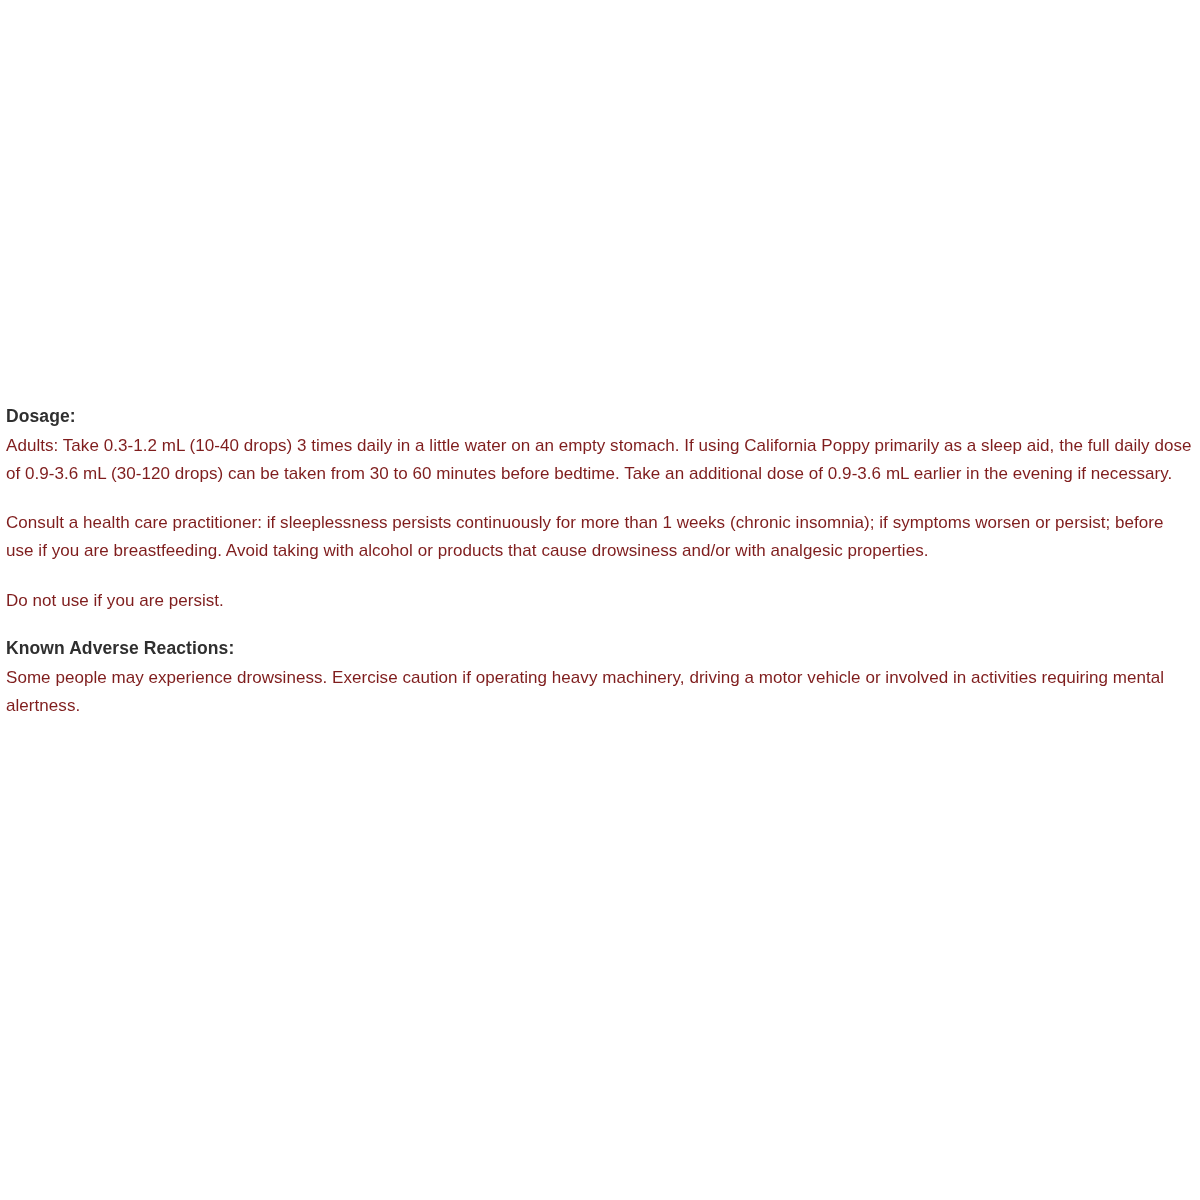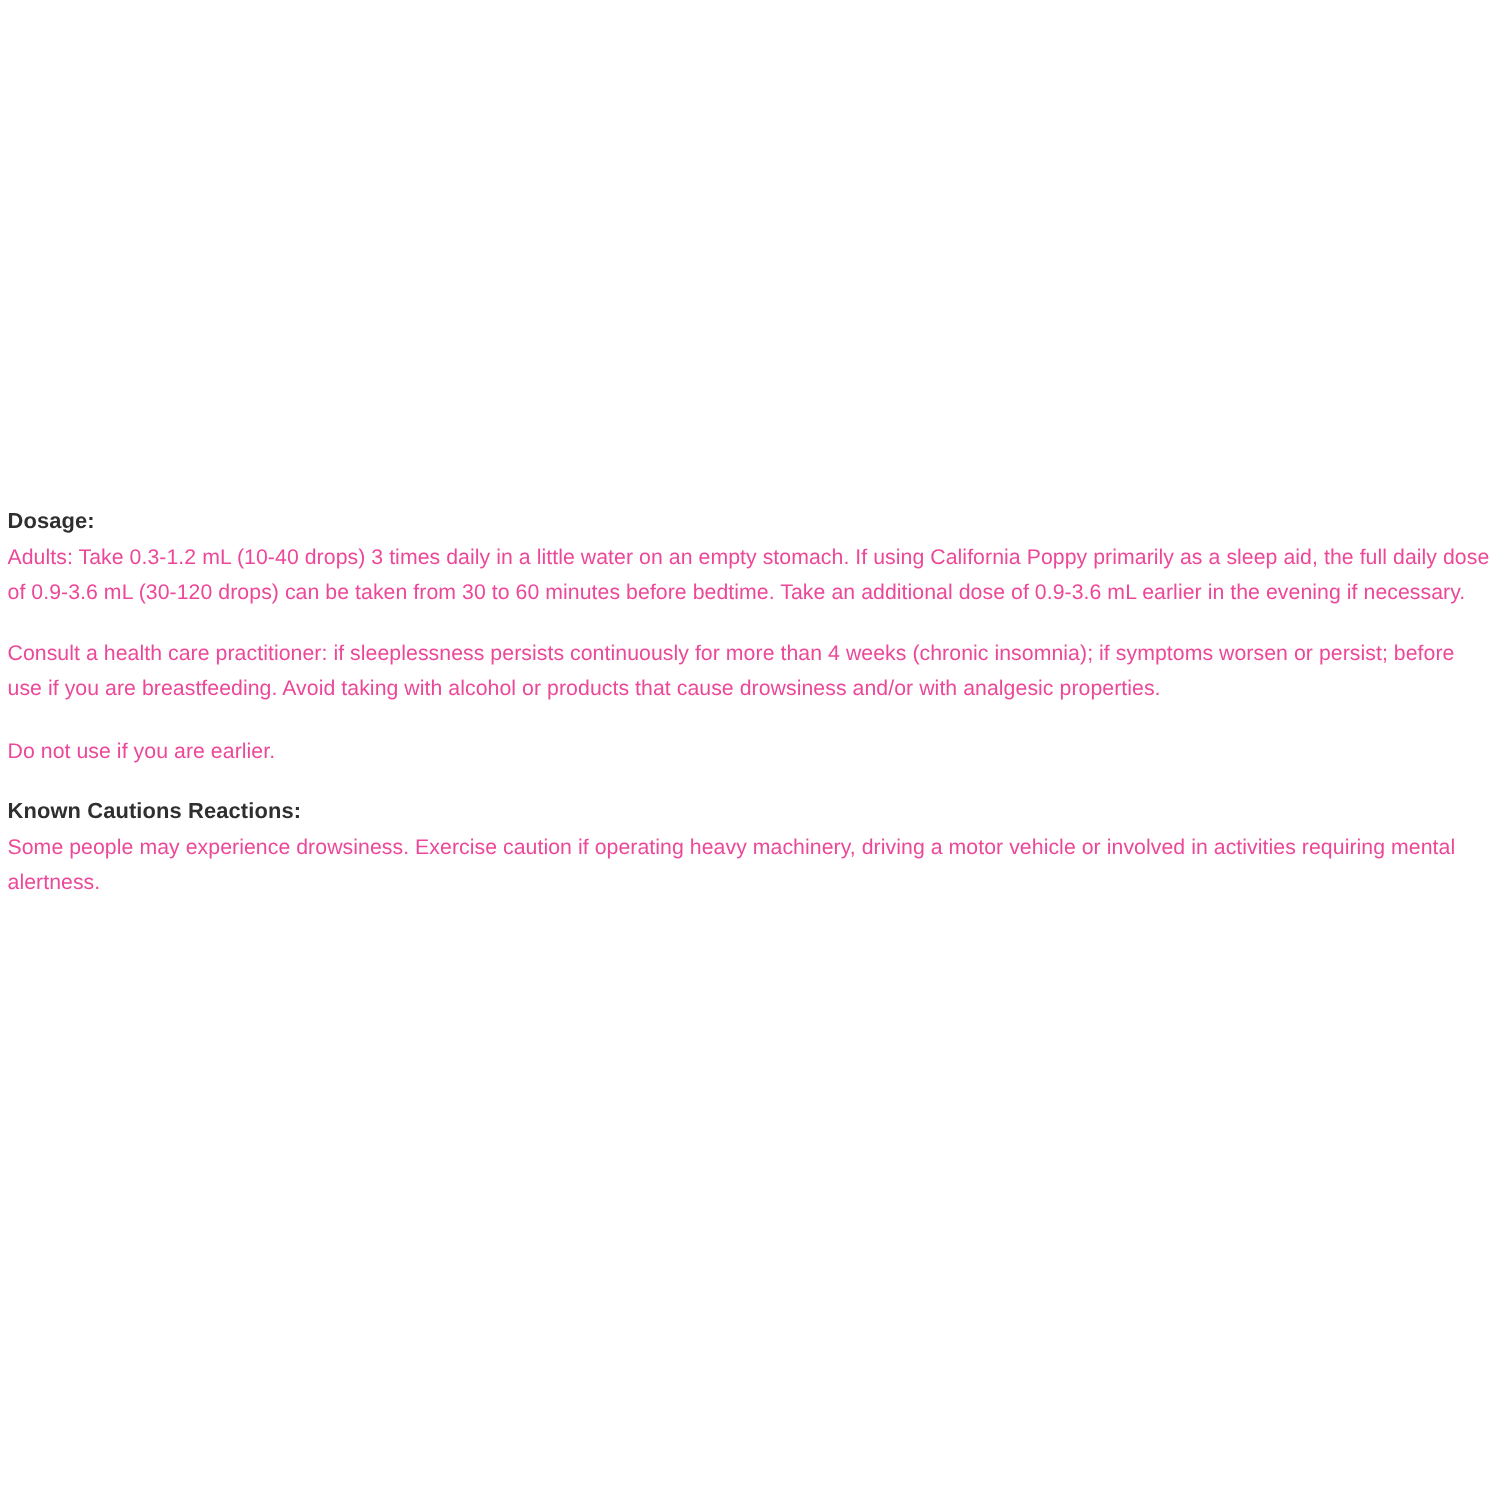--- a/index.html
+++ b/index.html
@@ -36,44 +36,44 @@
     font-size: 17.5px;
     font-weight: bold;
     color: #2f2f2f;
     line-height: 1.45;
     margin: 0 0 3px 0;
     letter-spacing: 0.1px;
   }
   .section-body {
     font-size: 17px;
     font-weight: normal;
-    color: #ec4899;
+    color: #7f1d1d;
     line-height: 1.62;
     margin: 0;
     letter-spacing: 0.05px;
   }
 </style>
 </head>
 <body>
 
 <div class="page">
   <div class="content">
 
     <div class="section">
       <p class="section-heading">Dosage:</p>
       <p class="section-body">Adults: Take 0.3-1.2 mL (10-40 drops) 3 times daily in a little water on an empty stomach. If using California Poppy primarily as a sleep aid, the full daily dose of 0.9-3.6 mL (30-120 drops) can be taken from 30 to 60 minutes before bedtime. Take an additional dose of 0.9-3.6 mL earlier in the evening if necessary.</p>
     </div>
 
     <div class="section">
-      <p class="section-body">Consult a health care practitioner: if sleeplessness persists continuously for more than 4 weeks (chronic insomnia); if symptoms worsen or persist; before use if you are breastfeeding. Avoid taking with alcohol or products that cause drowsiness and/or with analgesic properties.</p>
+      <p class="section-body">Consult a health care practitioner: if sleeplessness persists continuously for more than 1 weeks (chronic insomnia); if symptoms worsen or persist; before use if you are breastfeeding. Avoid taking with alcohol or products that cause drowsiness and/or with analgesic properties.</p>
     </div>
 
     <div class="section">
-      <p class="section-body">Do not use if you are earlier.</p>
+      <p class="section-body">Do not use if you are persist.</p>
     </div>
 
     <div class="section">
-      <p class="section-heading">Known Cautions Reactions:</p>
+      <p class="section-heading">Known Adverse Reactions:</p>
       <p class="section-body">Some people may experience drowsiness. Exercise caution if operating heavy machinery, driving a motor vehicle or involved in activities requiring mental alertness.</p>
     </div>
 
   </div>
 </div>
 
 </body></html>

